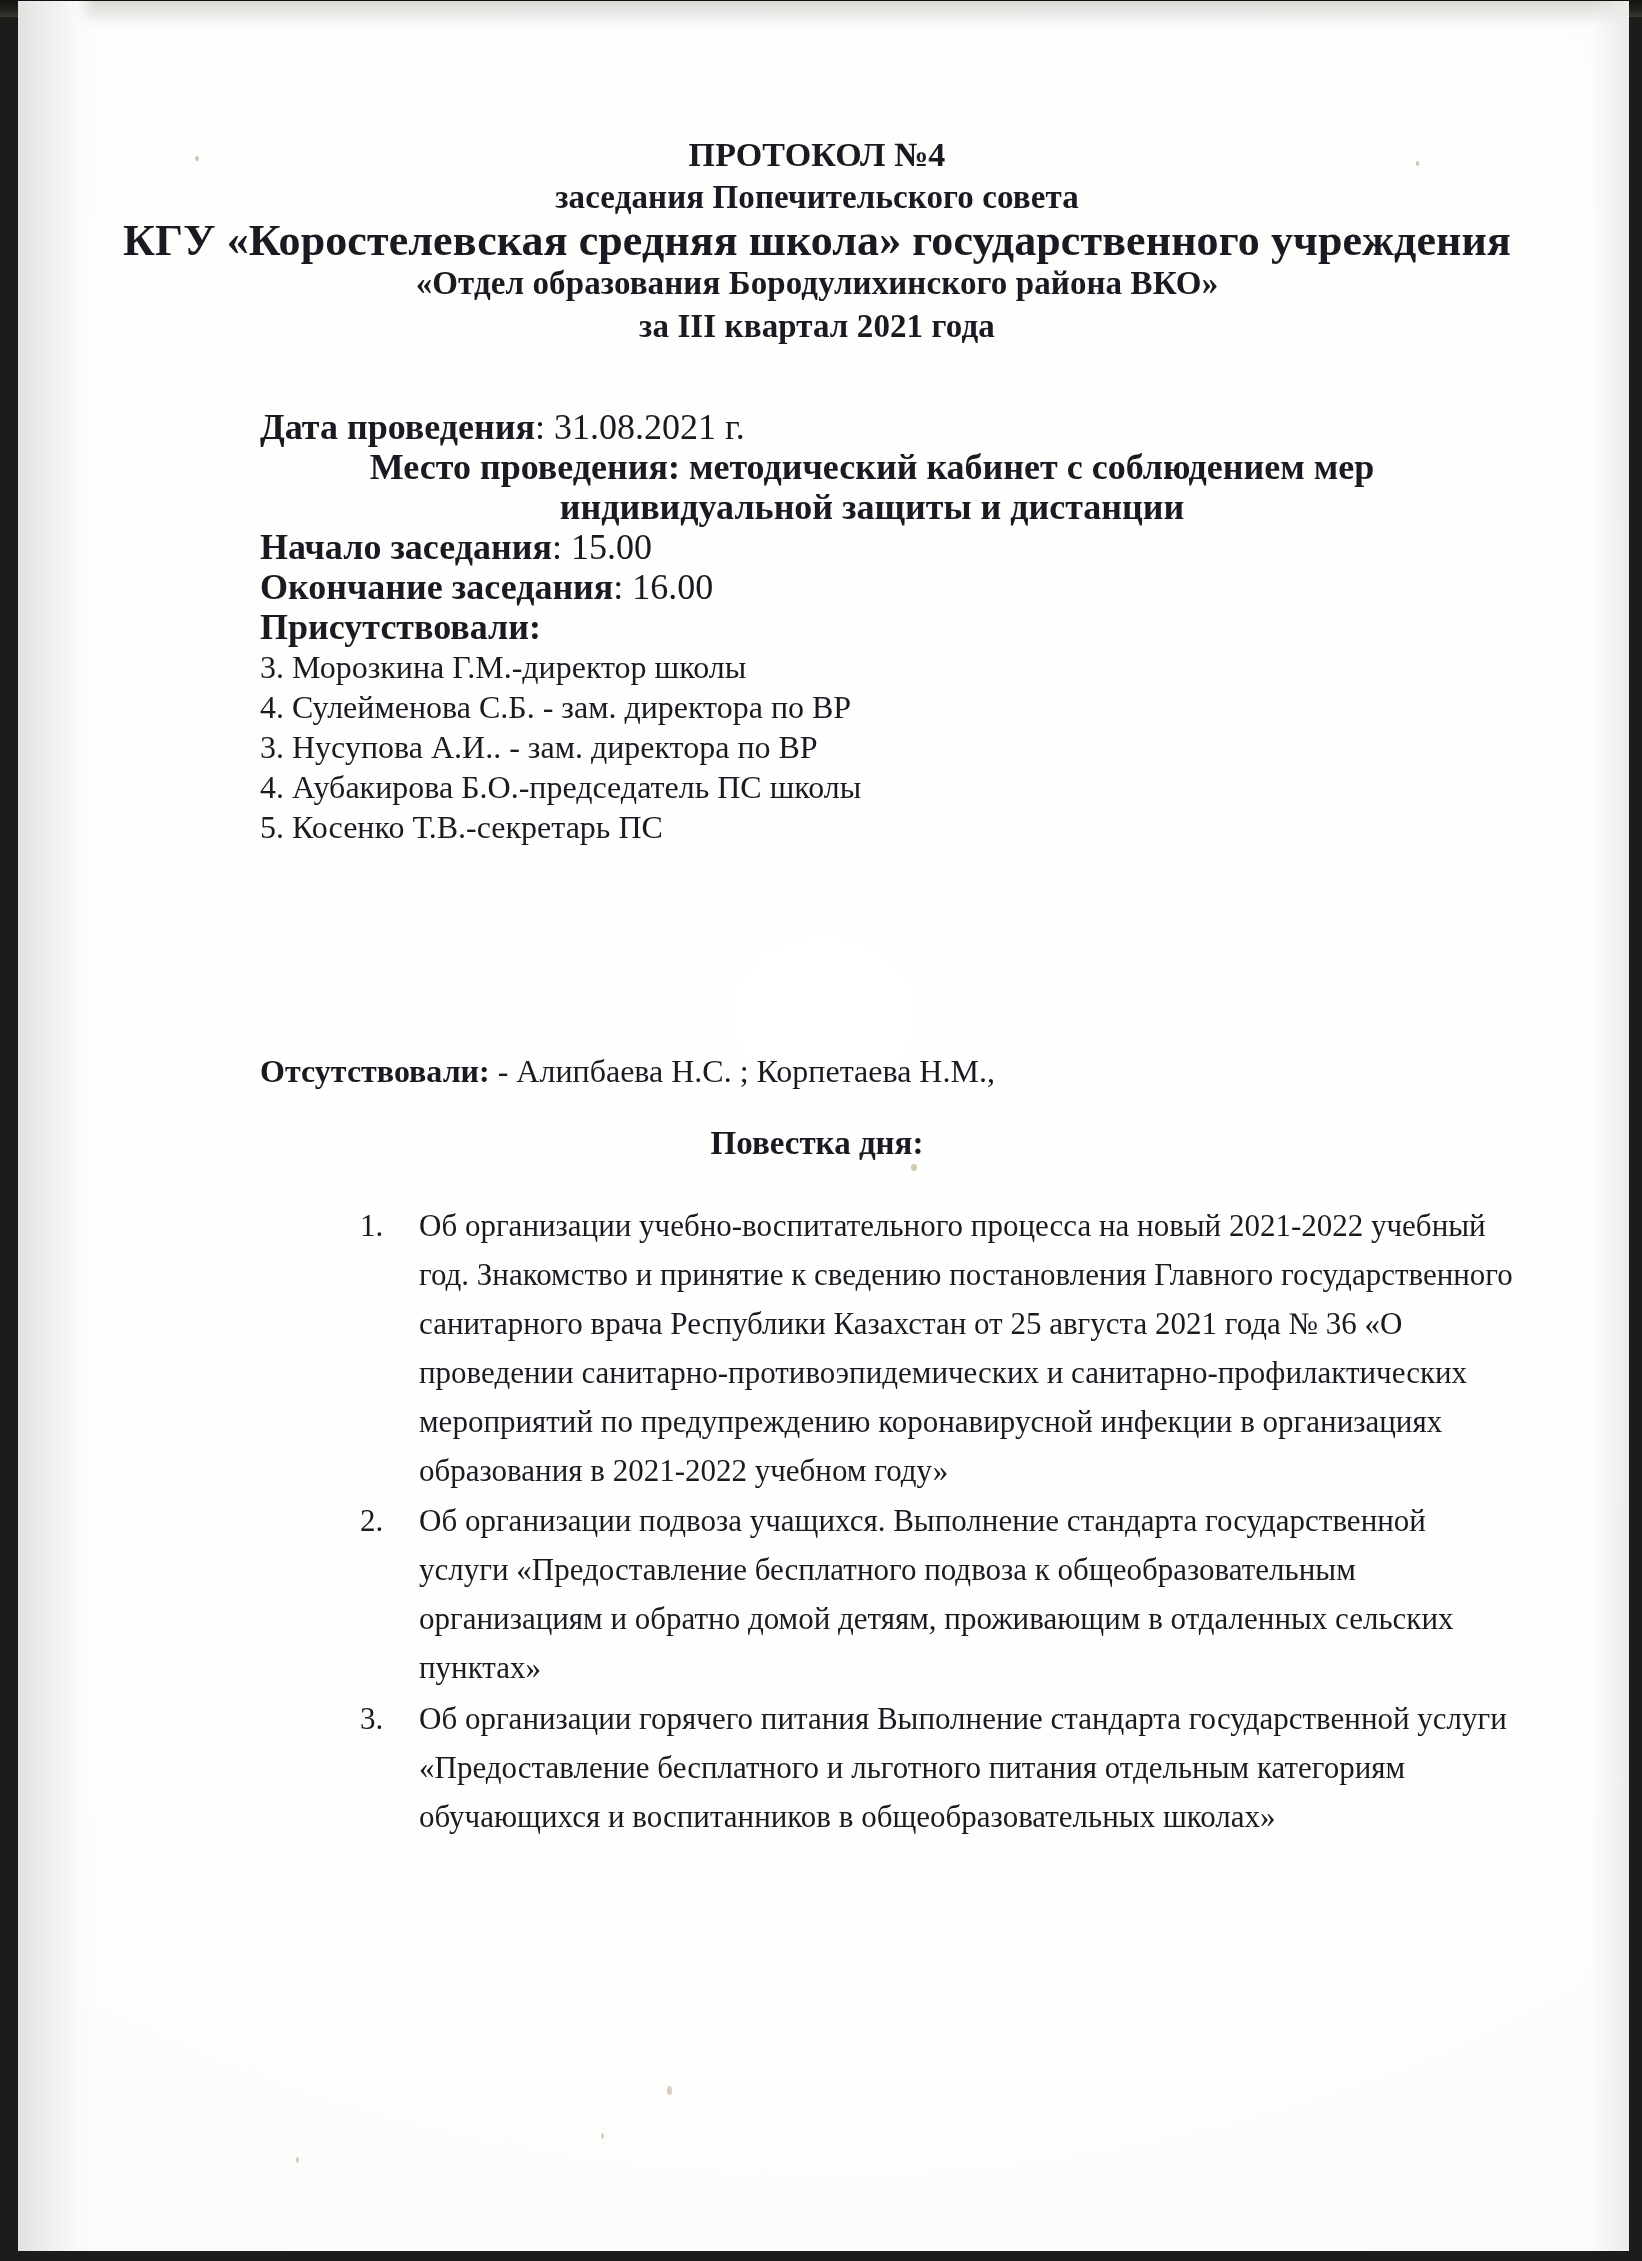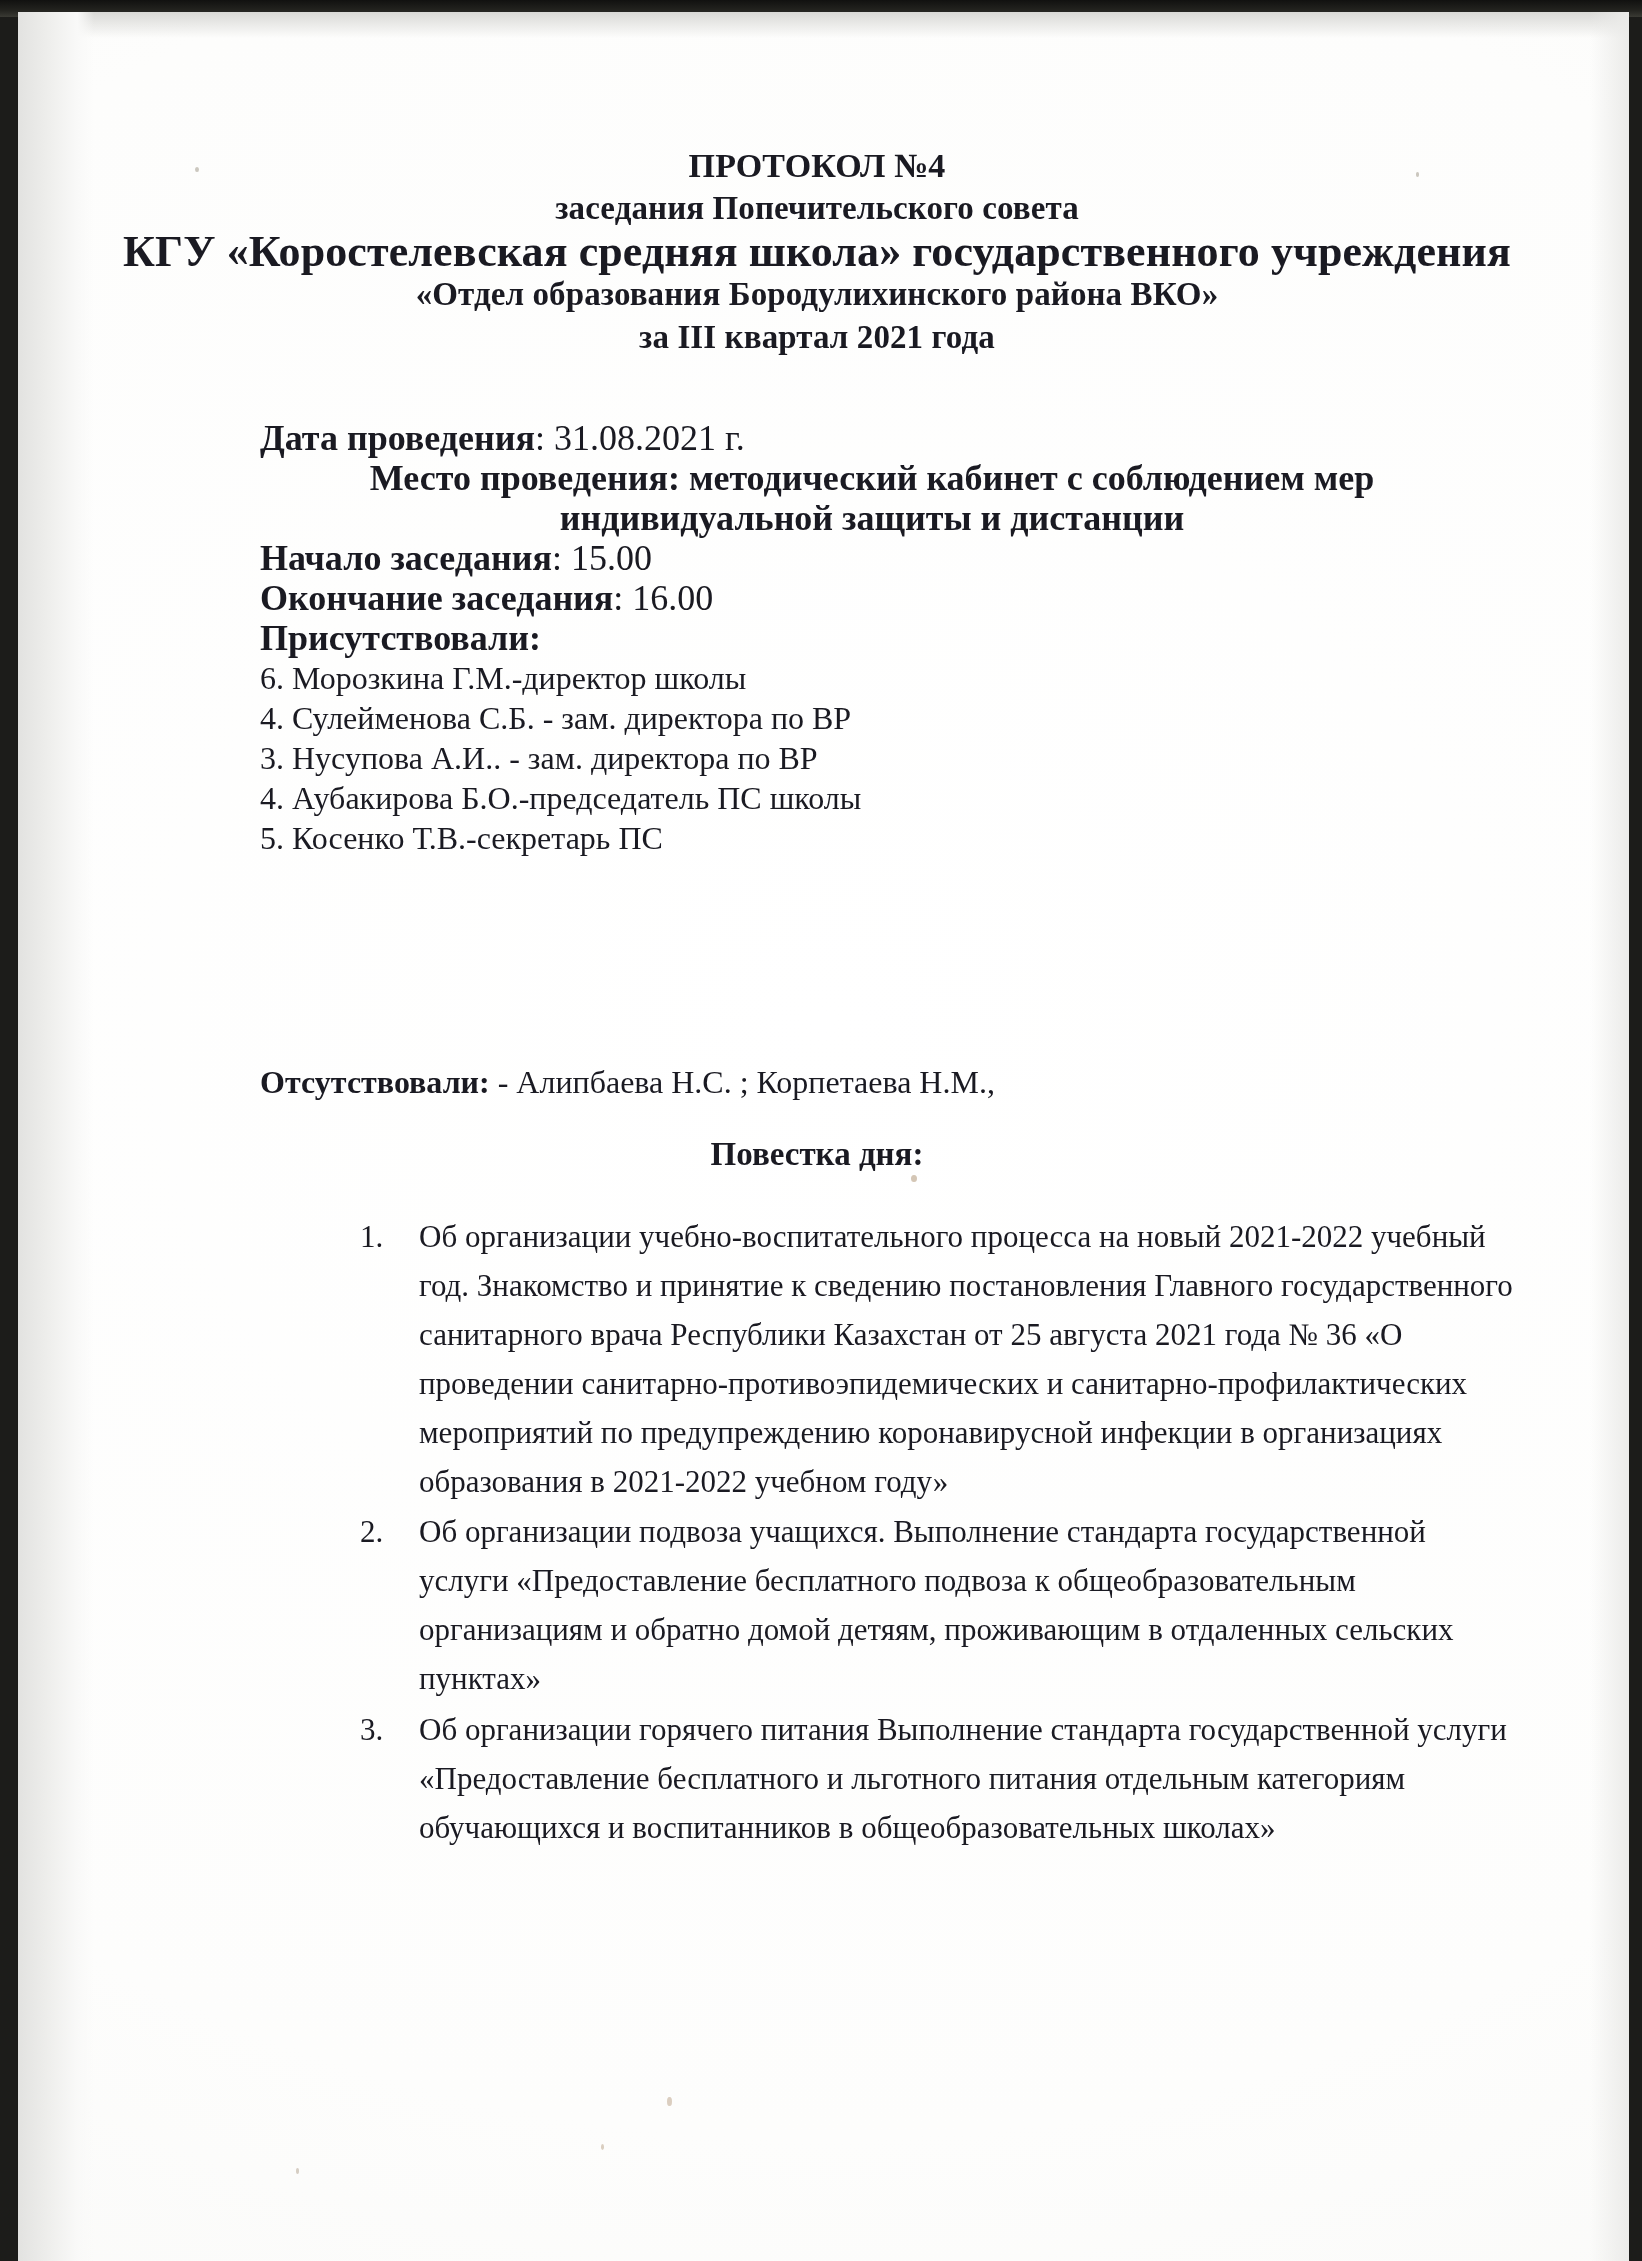--- a/index.html
+++ b/index.html
@@ -20,21 +20,21 @@
     position: absolute;
     left: 0; top: 0;
     width: 1643px; height: 17px;
     background: linear-gradient(180deg, #111110 0%, #23231f 60%, #3a3a34 100%);
   }
 
   
   .page {
     position: absolute;
     left: 18px;
-    top: 12px;
+    top: 1px;
     width: 1611px;
     height: 2250px;
     background:
       radial-gradient(ellipse 150% 90% at 50% 45%, #ffffff 0%, #fdfdfc 55%, #f6f6f4 100%);
     box-shadow: 0 0 0 0.6px rgba(0,0,0,0.05);
   }
   
   .page-edge-left {
     position: absolute;
     left: 0; top: 0;
@@ -212,21 +212,21 @@
       </div>
 
       <div class="meta-line">
         <b>Окончание заседания</b><span>: 16.00</span>
       </div>
 
       <div class="meta-line">
         <b>Присутствовали:</b>
       </div>
 
-      <div class="attendee-line">6. Морозкина Г.М.-директор школы</div>
+      <div class="attendee-line">3. Морозкина Г.М.-директор школы</div>
       <div class="attendee-line">4. Сулейменова С.Б. - зам. директора по ВР</div>
       <div class="attendee-line">3. Нусупова А.И.. - зам. директора по ВР</div>
       <div class="attendee-line">4. Аубакирова Б.О.-председатель ПС школы</div>
       <div class="attendee-line">5. Косенко Т.В.-секретарь ПС</div>
     </div>
 
 
     <div class="absent-block">
       <b>Отсутствовали:</b><span> - Алипбаева Н.С. ; Корпетаева Н.М.,</span>
     </div>

